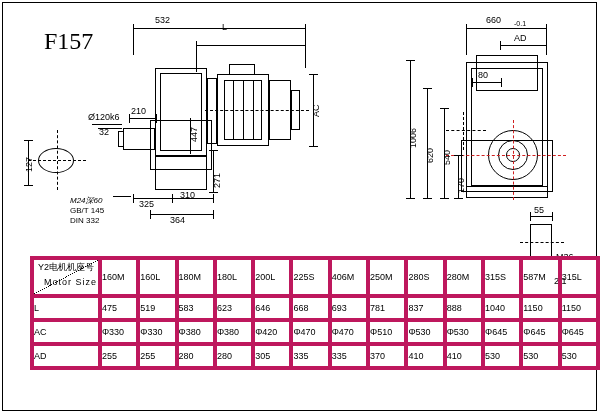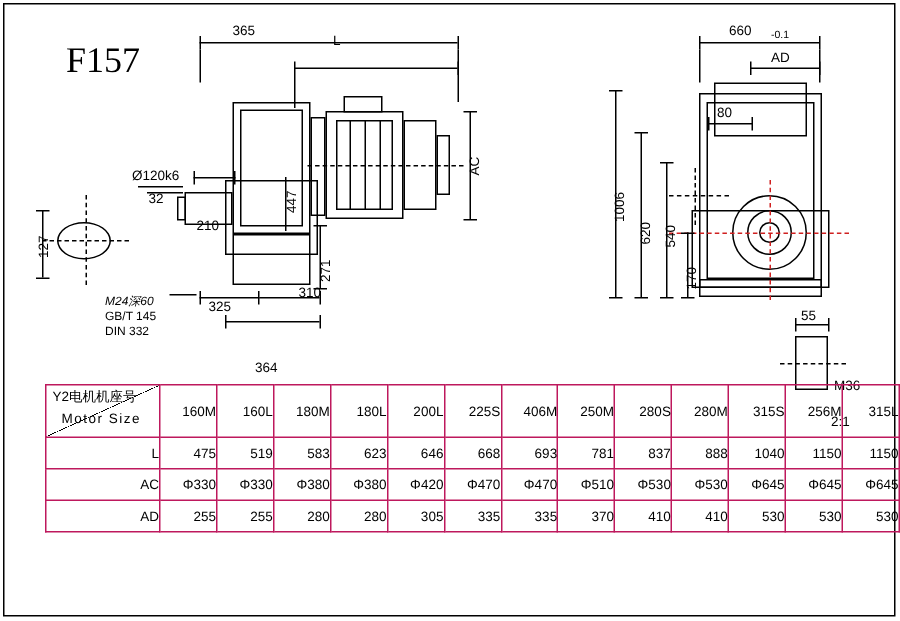--- a/index.html
+++ b/index.html
@@ -22,21 +22,21 @@
   .rot{transform-origin:0 0;transform:rotate(-90deg);}
   .title{position:absolute;font-size:24px;font-family:"Liberation Serif",serif;}
 
   
   .wm{position:absolute;left:120px;top:130px;width:360px;height:90px;
       font-size:46px;font-family:"DejaVu Sans",sans-serif;color:#e3e3e3;
       letter-spacing:4px;white-space:nowrap;}
 
   
   table{position:absolute;left:30px;top:256px;border-collapse:collapse;}
-  td,th{border:1px solid #be185d;font-size:9px;text-align:right;font-weight:normal;
+  td,th{border:4px solid #be185d;font-size:9px;text-align:left;font-weight:normal;
         height:20px;padding:0;}
   .c0{width:84px;}
   .cN{width:39px;}
   
   .slash{position:relative;height:34px;}
   .slash .a{position:absolute;left:4px;top:1px;font-size:9px;}
   .slash .b{position:absolute;left:10px;top:17px;font-size:9px;letter-spacing:1px;}
   .slash:after{content:"";position:absolute;left:0;top:0;width:100%;height:100%;
       background:linear-gradient(to right bottom,transparent 49.6%,#000 49.6%,#000 50.4%,transparent 50.4%);}
 </style>
@@ -45,21 +45,21 @@
 
 <div class="root">
   <div class="border"></div>
 
 
   <div class="title" style="left:44px;top:28px;">F157</div>
 
   <div class="ln h" style="left:133px;top:28px;width:172px;"></div>
   <div class="ln v" style="left:133px;top:24px;height:9px;"></div>
   <div class="ln v" style="left:305px;top:24px;height:9px;"></div>
-  <div class="txt" style="left:155px;top:15px;">365</div>
+  <div class="txt" style="left:155px;top:15px;">532</div>
 
   <div class="ln v" style="left:133px;top:33px;height:22px;"></div>
   <div class="ln v" style="left:305px;top:33px;height:35px;"></div>
 
   <div class="ln h" style="left:196px;top:45px;width:109px;"></div>
   <div class="ln v" style="left:196px;top:41px;height:9px;"></div>
   <div class="ln v" style="left:305px;top:41px;height:9px;"></div>
   <div class="txt" style="left:222px;top:22px;">L</div>
   <div class="ln v" style="left:196px;top:50px;height:22px;"></div>
 
@@ -99,46 +99,46 @@
   <div class="ln h" style="left:24px;top:185px;width:9px;"></div>
   <div class="txt rot" style="left:24px;top:172px;">127</div>
 
   <div class="txt" style="left:88px;top:112px;">Ø120k6</div>
   <div class="ln h" style="left:92px;top:124px;width:30px;"></div>
 
   <div class="ln h" style="left:100px;top:124px;width:0px;"></div>
   <div class="txt" style="left:99px;top:127px;">32</div>
   <div class="ln h" style="left:98px;top:128px;width:24px;"></div>
 
-  <div class="txt" style="left:131px;top:106px;margin-top:39px;">210</div>
+  <div class="txt" style="left:131px;top:106px;">210</div>
   <div class="ln h" style="left:129px;top:118px;width:28px;"></div>
   <div class="ln v" style="left:129px;top:114px;height:9px;"></div>
   <div class="ln v" style="left:156px;top:114px;height:9px;"></div>
 
   <div class="ln v" style="left:190px;top:118px;height:36px;"></div>
   <div class="txt rot" style="left:189px;top:142px;">447</div>
 
   <div class="ln v" style="left:213px;top:150px;height:42px;"></div>
   <div class="ln h" style="left:209px;top:150px;width:9px;"></div>
   <div class="ln h" style="left:209px;top:192px;width:9px;"></div>
   <div class="txt rot" style="left:212px;top:188px;">271</div>
 
   <div class="ln h" style="left:133px;top:198px;width:40px;"></div>
   <div class="ln v" style="left:133px;top:194px;height:9px;"></div>
   <div class="ln v" style="left:172px;top:194px;height:9px;"></div>
   <div class="txt" style="left:139px;top:199px;">325</div>
 
   <div class="ln h" style="left:173px;top:198px;width:40px;"></div>
   <div class="ln v" style="left:213px;top:194px;height:9px;"></div>
-  <div class="txt" style="left:180px;top:190px;margin-left:19px;">310</div>
+  <div class="txt" style="left:180px;top:190px;">310</div>
 
   <div class="ln h" style="left:150px;top:214px;width:63px;"></div>
   <div class="ln v" style="left:150px;top:210px;height:9px;"></div>
   <div class="ln v" style="left:213px;top:210px;height:9px;"></div>
-  <div class="txt" style="left:170px;top:215px;margin-top:25px;">364</div>
+  <div class="txt" style="left:170px;top:215px;">364</div>
 
   <div class="txt8" style="left:70px;top:196px;font-style:italic;">M24深60</div>
   <div class="txt8" style="left:70px;top:206px;">GB/T 145</div>
   <div class="txt8" style="left:70px;top:216px;">DIN 332</div>
   <div class="ln h" style="left:113px;top:196px;width:18px;"></div>
 
   <div class="ln h" style="left:466px;top:28px;width:80px;"></div>
   <div class="ln v" style="left:466px;top:24px;height:9px;"></div>
   <div class="ln v" style="left:546px;top:24px;height:9px;"></div>
   <div class="txt" style="left:486px;top:15px;">660</div>
@@ -213,21 +213,21 @@
       <td class="cN">160L</td>
       <td class="cN">180M</td>
       <td class="cN">180L</td>
       <td class="cN">200L</td>
       <td class="cN">225S</td>
       <td class="cN">406M</td>
       <td class="cN">250M</td>
       <td class="cN">280S</td>
       <td class="cN">280M</td>
       <td class="cN">315S</td>
-      <td class="cN">256M</td>
+      <td class="cN">587M</td>
       <td class="cN">315L</td>
     </tr>
     <tr>
       <td class="c0">L</td>
       <td>475</td>
       <td>519</td>
       <td>583</td>
       <td>623</td>
       <td>646</td>
       <td>668</td>

